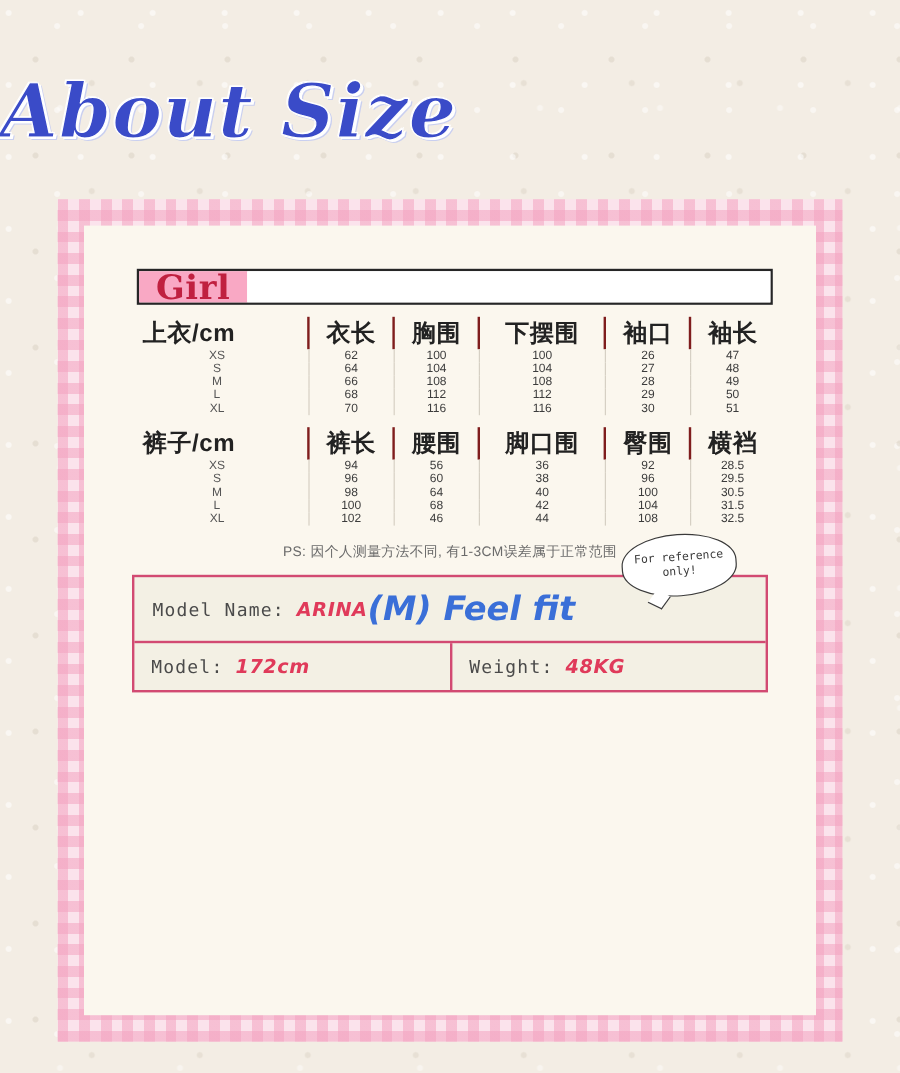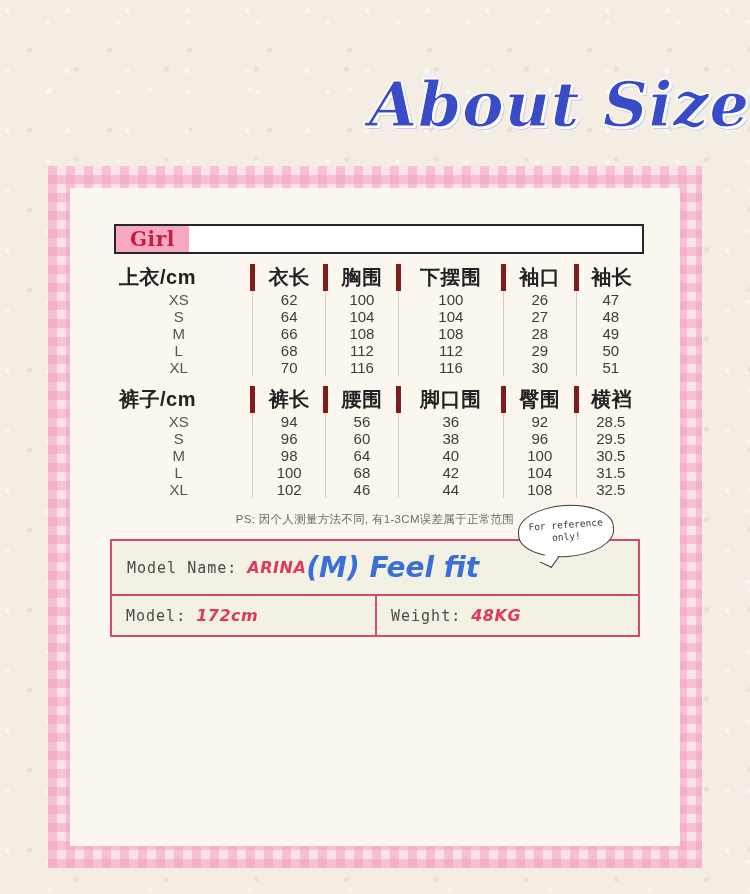--- a/index.html
+++ b/index.html
@@ -23,24 +23,24 @@
       radial-gradient(circle at 12% 18%, rgba(255,255,255,0.55) 0 2px, transparent 3px),
       radial-gradient(circle at 37% 62%, rgba(214,205,190,0.45) 0 2px, transparent 3px),
       radial-gradient(circle at 68% 31%, rgba(255,255,255,0.5) 0 2px, transparent 3px),
       radial-gradient(circle at 85% 77%, rgba(214,205,190,0.4) 0 2px, transparent 3px),
       radial-gradient(circle at 50% 90%, rgba(255,255,255,0.4) 0 2px, transparent 3px);
     background-size: 60px 60px, 80px 80px, 70px 70px, 90px 90px, 100px 100px;
   }
 
   .title {
     position: absolute;
-    top: 68px;
+    top: 56px;
     left: 0;
     width: 750px;
-    text-align: right;
+    text-align: left;
     font-family: "DejaVu Serif", serif;
     font-weight: bold;
     font-style: italic;
     font-size: 62px;
     letter-spacing: 1px;
     color: #3a4bc8;
     text-shadow:
       2px 2px 0 #ffffff,
       3px 3px 0 #c9cff0,
       -1px -1px 0 #ffffff;
@@ -90,21 +90,21 @@
     box-sizing: border-box;
     display: flex;
     align-items: stretch;
     background: #ffffff;
   }
   .girl-tag {
     background: #f9a8c4;
     color: #c02040;
     font-family: "DejaVu Serif", serif;
     font-weight: bold;
-    font-size: 20px;
+    font-size: 28px;
     padding: 0 14px;
     display: flex;
     align-items: center;
     letter-spacing: 0.5px;
   }
   .girl-rest { flex: 1; background: #ffffff; }
 
   table.size {
     margin: 10px auto 0 auto;
     width: 540px;
@@ -115,23 +115,23 @@
     padding: 0;
   }
   .hdr-row th {
     font-size: 20px;
     font-weight: bold;
     color: #222222;
     padding: 12px 0 10px 0;
     letter-spacing: 0.5px;
   }
   .hdr-row th.first { text-align: left; padding-left: 14px; }
-  .hdr-row th.div { border-left: 5px solid #7f1d1d; }
+  .hdr-row th.div { border-left: 2px solid #7f1d1d; }
   .data-row td {
-    font-size: 15px;
+    font-size: 10px;
     color: #3c3c3c;
     padding: 7px 0;
   }
   .data-row td.div { border-left: 1px solid #d6d0c4; }
   .data-row td.size-col { color: #555555; }
 
   .ps {
     text-align: center;
     font-size: 11.5px;
     color: #6b6b6b;

